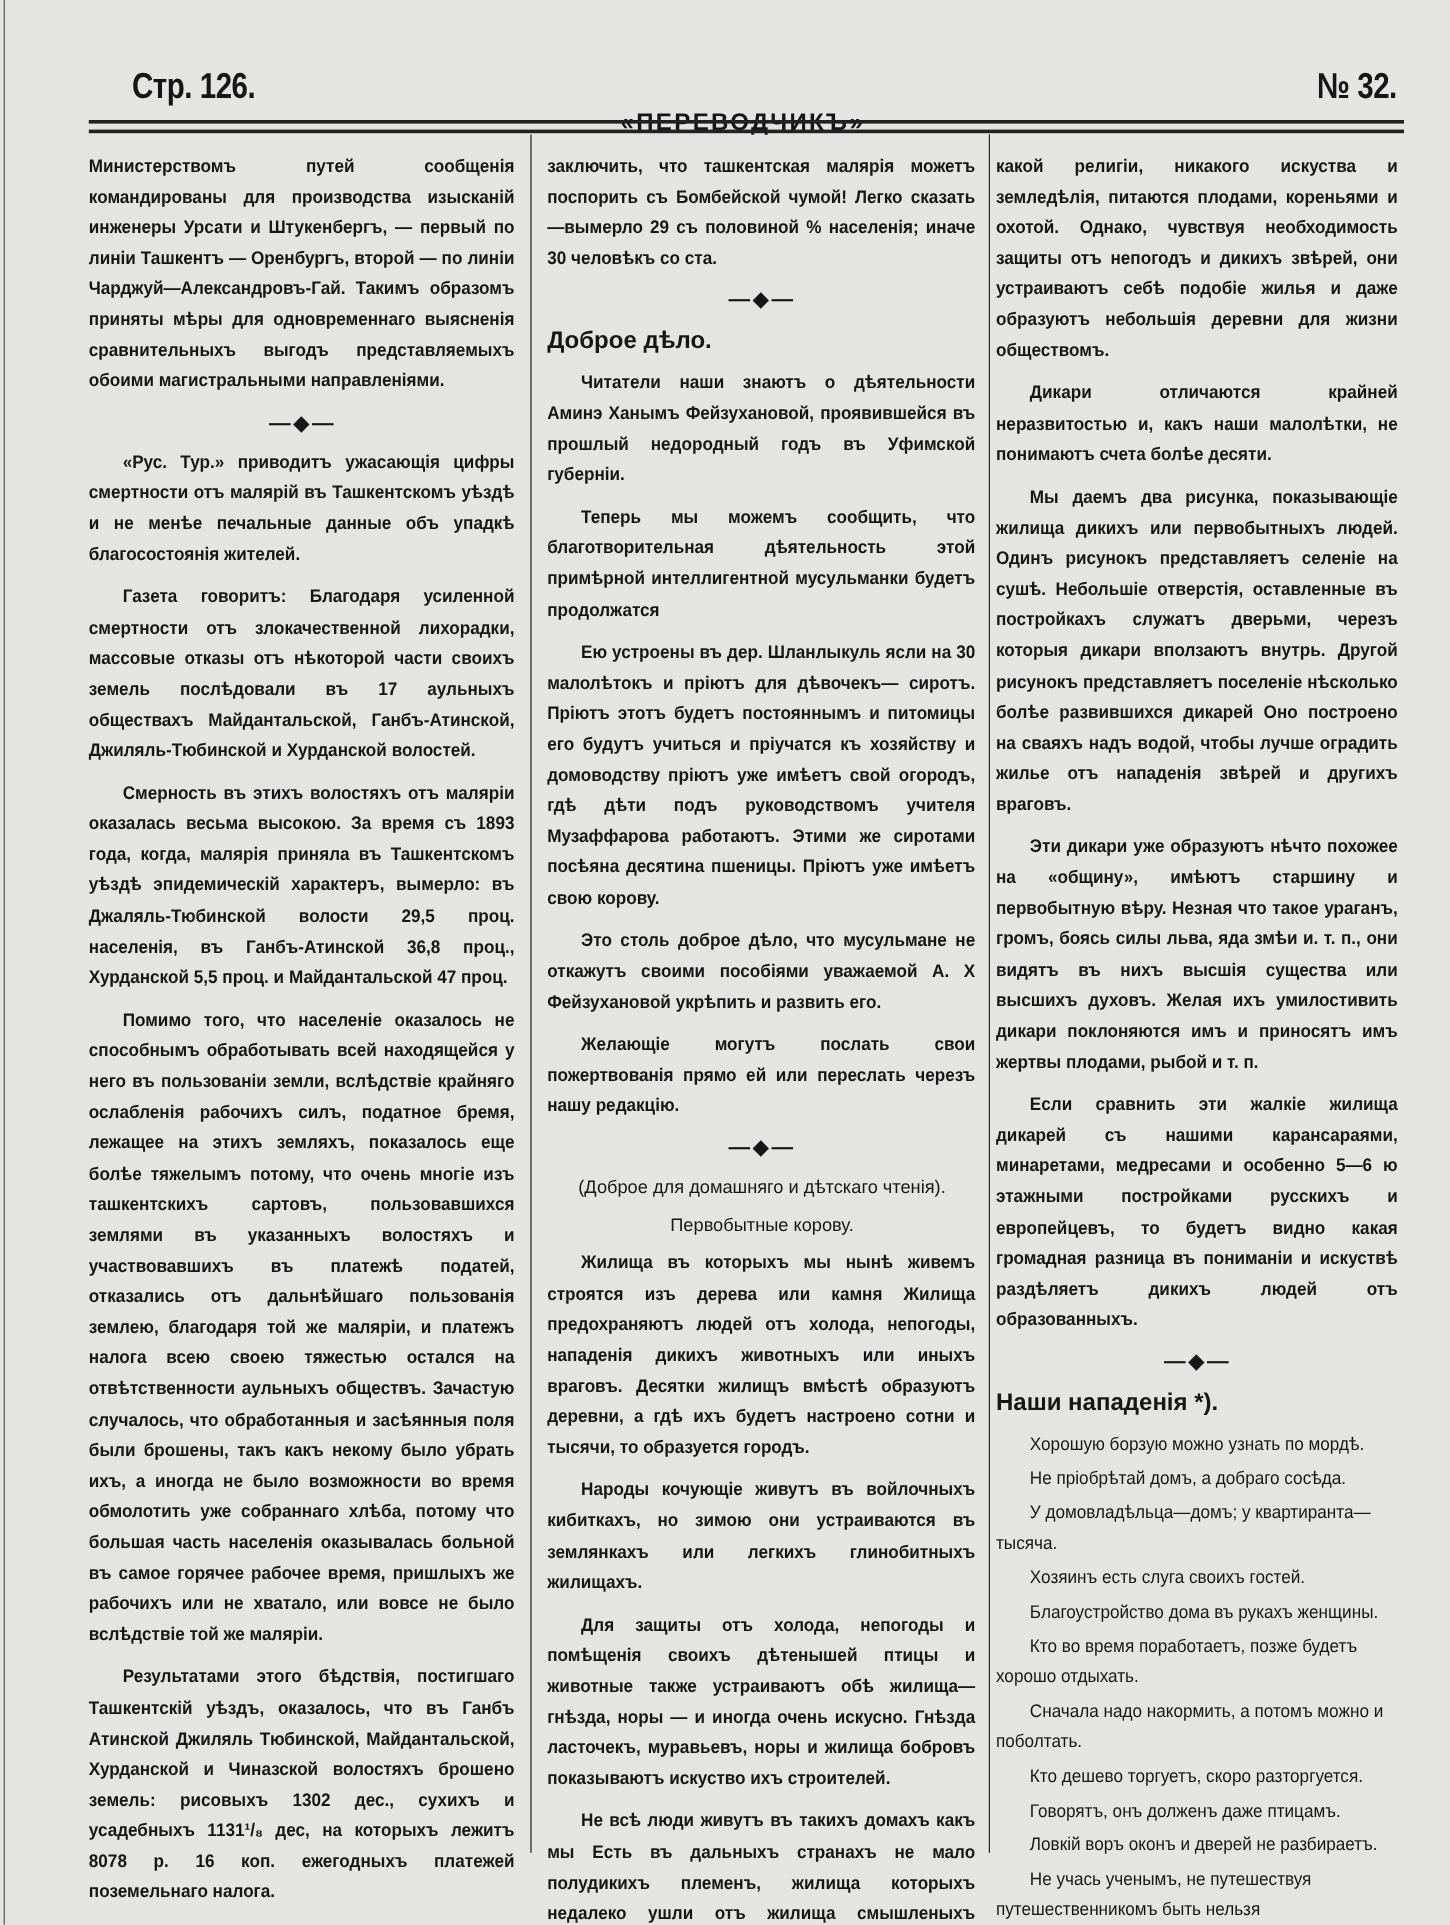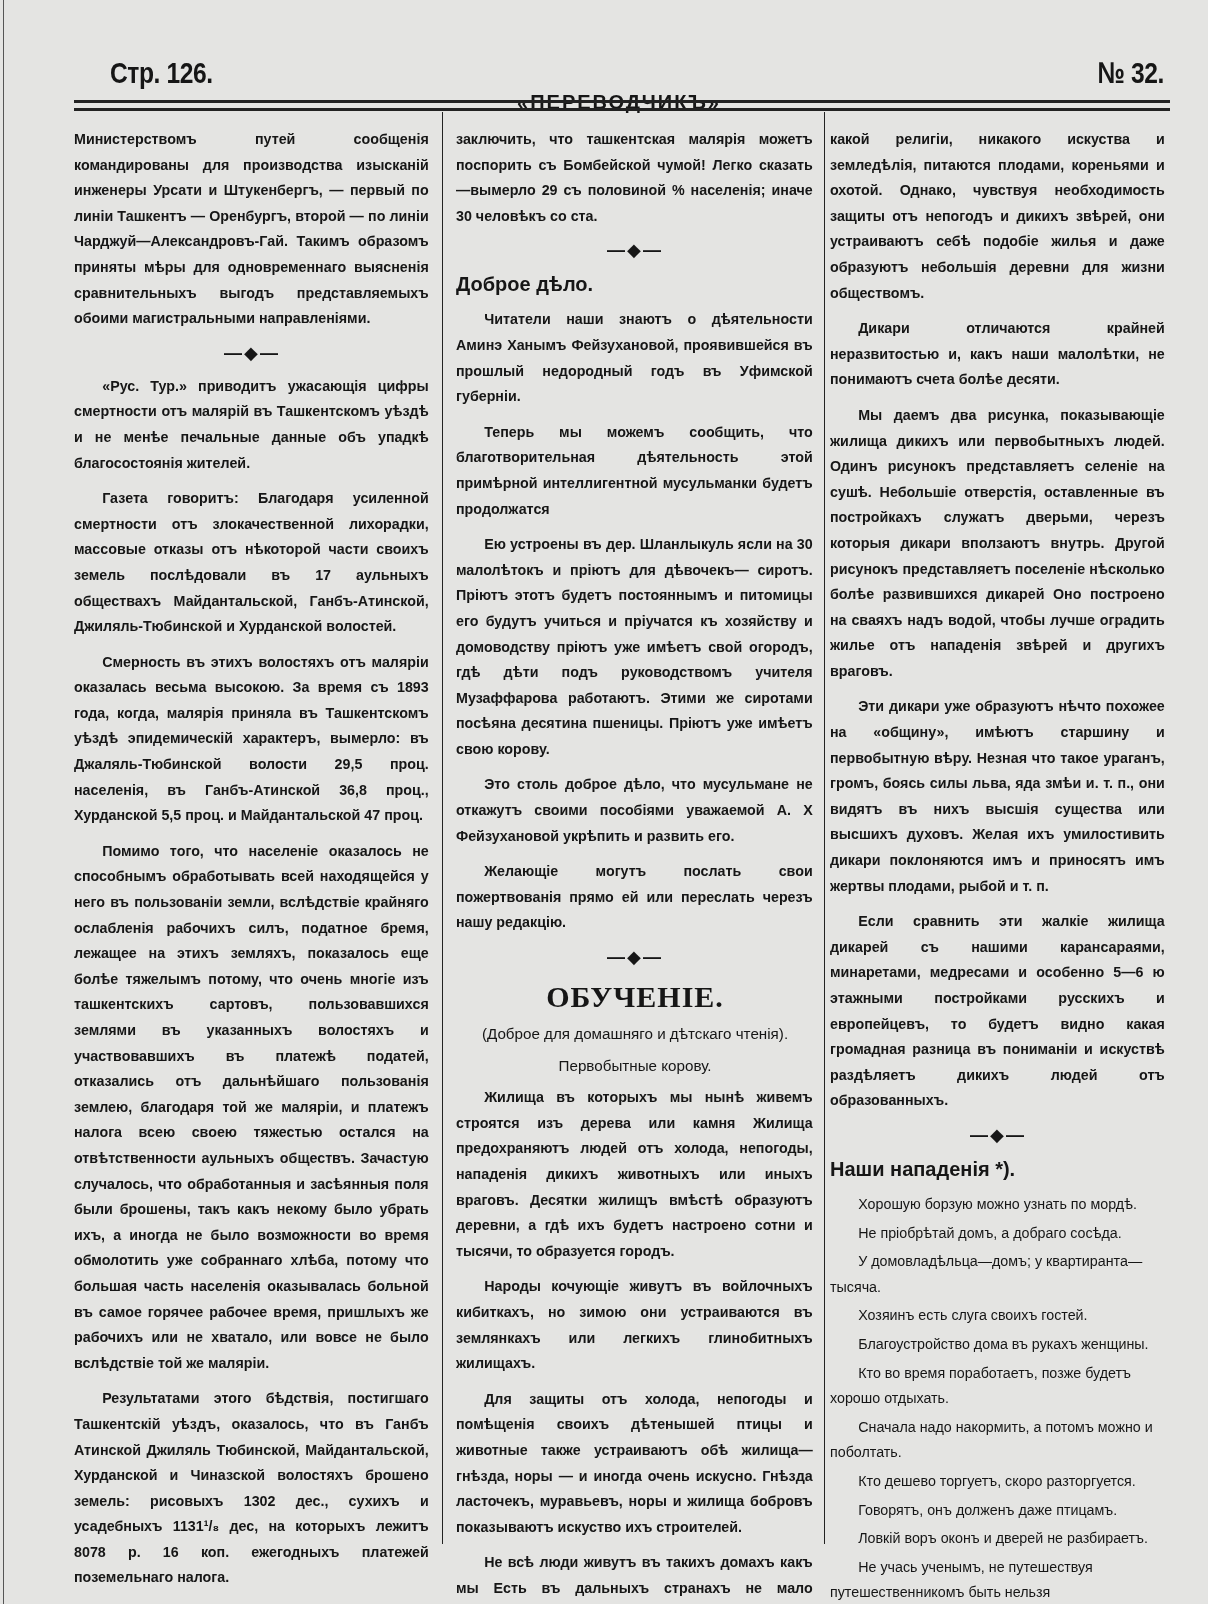--- a/index.html
+++ b/index.html
@@ -89,21 +89,20 @@
 <div class="col c2">
   <p class="noindent">заключить, что ташкентская малярія можетъ поспорить съ Бомбейской чумой! Легко сказать—вымерло 29 съ половиной % населенія; иначе 30 человѣкъ со ста.</p>
   <div class="divider"><span class="orn">—◆—</span></div>
   <div class="sec-title">Доброе дѣло.</div>
   <p>Читатели наши знаютъ о дѣятельности Аминэ Ханымъ Фейзухановой, проявившейся въ прошлый недородный годъ въ Уфимской губерніи.</p>
   <p>Теперь мы можемъ сообщить, что благотворительная дѣятельность этой примѣрной интеллигентной мусульманки будетъ продолжатся</p>
   <p>Ею устроены въ дер. Шланлыкуль ясли на 30 малолѣтокъ и пріютъ для дѣвочекъ— сиротъ. Пріютъ этотъ будетъ постояннымъ и питомицы его будутъ учиться и пріучатся къ хозяйству и домоводству пріютъ уже имѣетъ свой огородъ, гдѣ дѣти подъ руководствомъ учителя Музаффарова работаютъ. Этими же сиротами посѣяна десятина пшеницы. Пріютъ уже имѣетъ свою корову.</p>
   <p>Это столь доброе дѣло, что мусульмане не откажутъ своими пособіями уважаемой А. Х Фейзухановой укрѣпить и развить его.</p>
   <p>Желающіе могутъ послать свои пожертвованія прямо ей или переслать черезъ нашу редакцію.</p>
   <div class="divider"><span class="orn">—◆—</span></div>
-  <div class="big-title">ОБУЧЕНІЕ.</div>
   <div class="subtitle">(Доброе для домашняго и дѣтскаго чтенія).</div>
   <div class="subsubtitle">Первобытные корову.</div>
   <p>Жилища въ которыхъ мы нынѣ живемъ строятся изъ дерева или камня Жилища предохраняютъ людей отъ холода, непогоды, нападенія дикихъ животныхъ или иныхъ враговъ. Десятки жилищъ вмѣстѣ образуютъ деревни, а гдѣ ихъ будетъ настроено сотни и тысячи, то образуется городъ.</p>
   <p>Народы кочующіе живутъ въ войлочныхъ кибиткахъ, но зимою они устраиваются въ землянкахъ или легкихъ глинобитныхъ жилищахъ.</p>
   <p>Для защиты отъ холода, непогоды и помѣщенія своихъ дѣтенышей птицы и животные также устраиваютъ обѣ жилища—гнѣзда, норы — и иногда очень искусно. Гнѣзда ласточекъ, муравьевъ, норы и жилища бобровъ показываютъ искуство ихъ строителей.</p>
   <p>Не всѣ люди живутъ въ такихъ домахъ какъ мы Есть въ дальныхъ странахъ не мало полудикихъ племенъ, жилища которыхъ недалеко ушли отъ жилища смышленыхъ животныхъ. Люди—дикари, незнающіе еще ни-</p>
 </div>
 
 <div class="col c3">
   <p class="noindent">какой религіи, никакого искуства и земледѣлія, питаются плодами, кореньями и охотой. Однако, чувствуя необходимость защиты отъ непогодъ и дикихъ звѣрей, они устраиваютъ себѣ подобіе жилья и даже образуютъ небольшія деревни для жизни обществомъ.</p>

